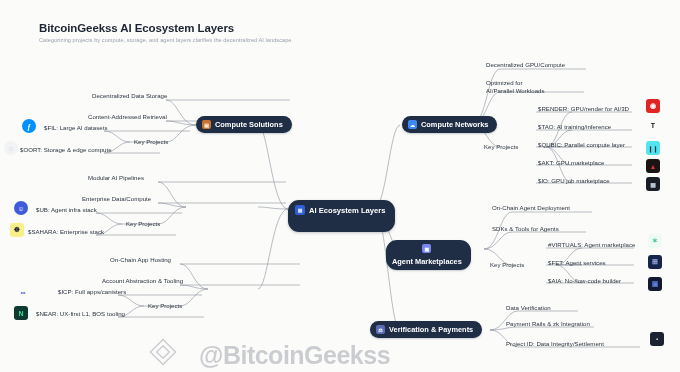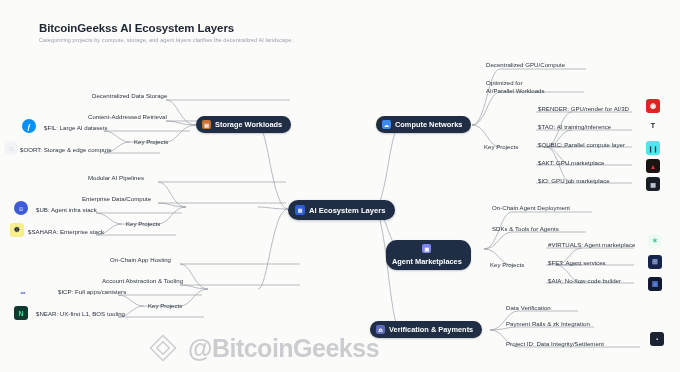--- a/index.html
+++ b/index.html
@@ -34,21 +34,21 @@
   }
   .pill .nicon {
     width:9px; height:9px; border-radius:2px;
     display:flex; align-items:center; justify-content:center;
     font-size:5px; flex:none;
   }
 
   .center-pill {
     position:absolute; display:flex; align-items:center; gap:4px;
     background:#1f2d45; color:#fff;
-    border-radius:11px; padding:5px 10px 5px 7px;
+    border-radius:11px; padding:5px 10px 17px 7px;
     font-size:7.6px; font-weight:bold; white-space:nowrap;
     box-shadow:0 1px 3px rgba(20,30,50,.25);
   }
   .center-pill .nicon { width:10px; height:10px; border-radius:2px;
     display:flex;align-items:center;justify-content:center;font-size:5px;flex:none; }
 
   
   .leaf {
     position:absolute; font-size:6.1px; color:#2b3440;
     white-space:nowrap; letter-spacing:0.02px; line-height:8.4px;
@@ -62,21 +62,21 @@
   .logo {
     position:absolute; width:14px; height:14px; border-radius:3px;
     display:flex; align-items:center; justify-content:center;
     font-size:7px; font-weight:bold; overflow:hidden;
   }
   .logo.circle { border-radius:50%; }
 
   
   .wm {
     position:absolute; left:145px; top:326px; width:520px; height:44px;
-    display:flex; align-items:center; gap:7px;
+    display:flex; align-items:flex-end; gap:18px;
     opacity:.30; pointer-events:none;
   }
   .wm-text {
     font-size:25px; font-weight:bold; color:#5d6470;
     letter-spacing:-0.5px; white-space:nowrap;
   }
   .wm-mark { width:36px; height:36px; flex:none; }
 </style>
 </head>
 <body>
@@ -172,21 +172,21 @@
     </g>
   </svg>
 
   <div class="center-pill" style="left:288px; top:200px;">
     <span class="nicon" style="background:#2f5fd0;color:#dce6ff;">▦</span>
     <span>AI Ecosystem Layers</span>
   </div>
 
   <div class="pill" style="left:196px; top:116px;">
     <span class="nicon" style="background:#c8732c;color:#fff;">▤</span>
-    <span>Storage Workloads</span>
+    <span>Compute Solutions</span>
   </div>
   <div class="leaf" style="left:92px; top:92px;">Decentralized Data Storage</div>
   <div class="leaf" style="left:88px; top:113px;">Content-Addressed Retrieval</div>
   <div class="kp" style="left:134px; top:138px;">Key Projects</div>
   <div class="logo circle" style="left:22px; top:119px; background:#0090ff; color:#fff;">ƒ</div>
   <div class="leaf" style="left:44px; top:124px;">$FIL: Large AI datasets</div>
   <div class="logo circle" style="left:4px; top:141px; background:#f2f3f5; color:#8d96a3;">◌</div>
   <div class="leaf" style="left:20px; top:146px;">$OORT: Storage &amp; edge compute</div>
 
   <div class="leaf" style="left:88px; top:174px;">Modular AI Pipelines</div>
@@ -198,21 +198,21 @@
   <div class="leaf" style="left:28px; top:228px;">$SAHARA: Enterprise stack</div>
 
   <div class="leaf" style="left:110px; top:256px;">On-Chain App Hosting</div>
   <div class="leaf" style="left:102px; top:277px;">Account Abstraction &amp; Tooling</div>
   <div class="kp" style="left:148px; top:302px;">Key Projects</div>
   <div class="logo" style="left:16px; top:285px; background:#fbfbfa; color:#4a5bd0;">∞</div>
   <div class="leaf" style="left:58px; top:288px;">$ICP: Full apps/canisters</div>
   <div class="logo" style="left:14px; top:306px; background:#0e3a2f; color:#3ddc97;">N</div>
   <div class="leaf" style="left:36px; top:310px;">$NEAR: UX-first L1, BOS tooling</div>
 
-  <div class="pill" style="left:376px; top:116px;text-align:center;">
+  <div class="pill" style="left:402px; top:116px;text-align:center;">
     <span class="nicon" style="background:#3d8bf2;color:#fff;">☁</span>
     <span>Compute Networks</span>
   </div>
   <div class="leaf" style="left:486px; top:61px;">Decentralized GPU/Compute</div>
   <div class="leaf wrap" style="left:486px; top:79px;">Optimized for AI/Parallel Workloads</div>
   <div class="kp" style="left:484px; top:143px;">Key Projects</div>
 
   <div class="leaf" style="left:538px; top:105px;">$RENDER: GPU/render for AI/3D</div>
   <div class="logo" style="left:646px; top:99px; background:#e02424; color:#fff;">◉</div>
   <div class="leaf" style="left:538px; top:123px;">$TAO: AI training/inference</div>

